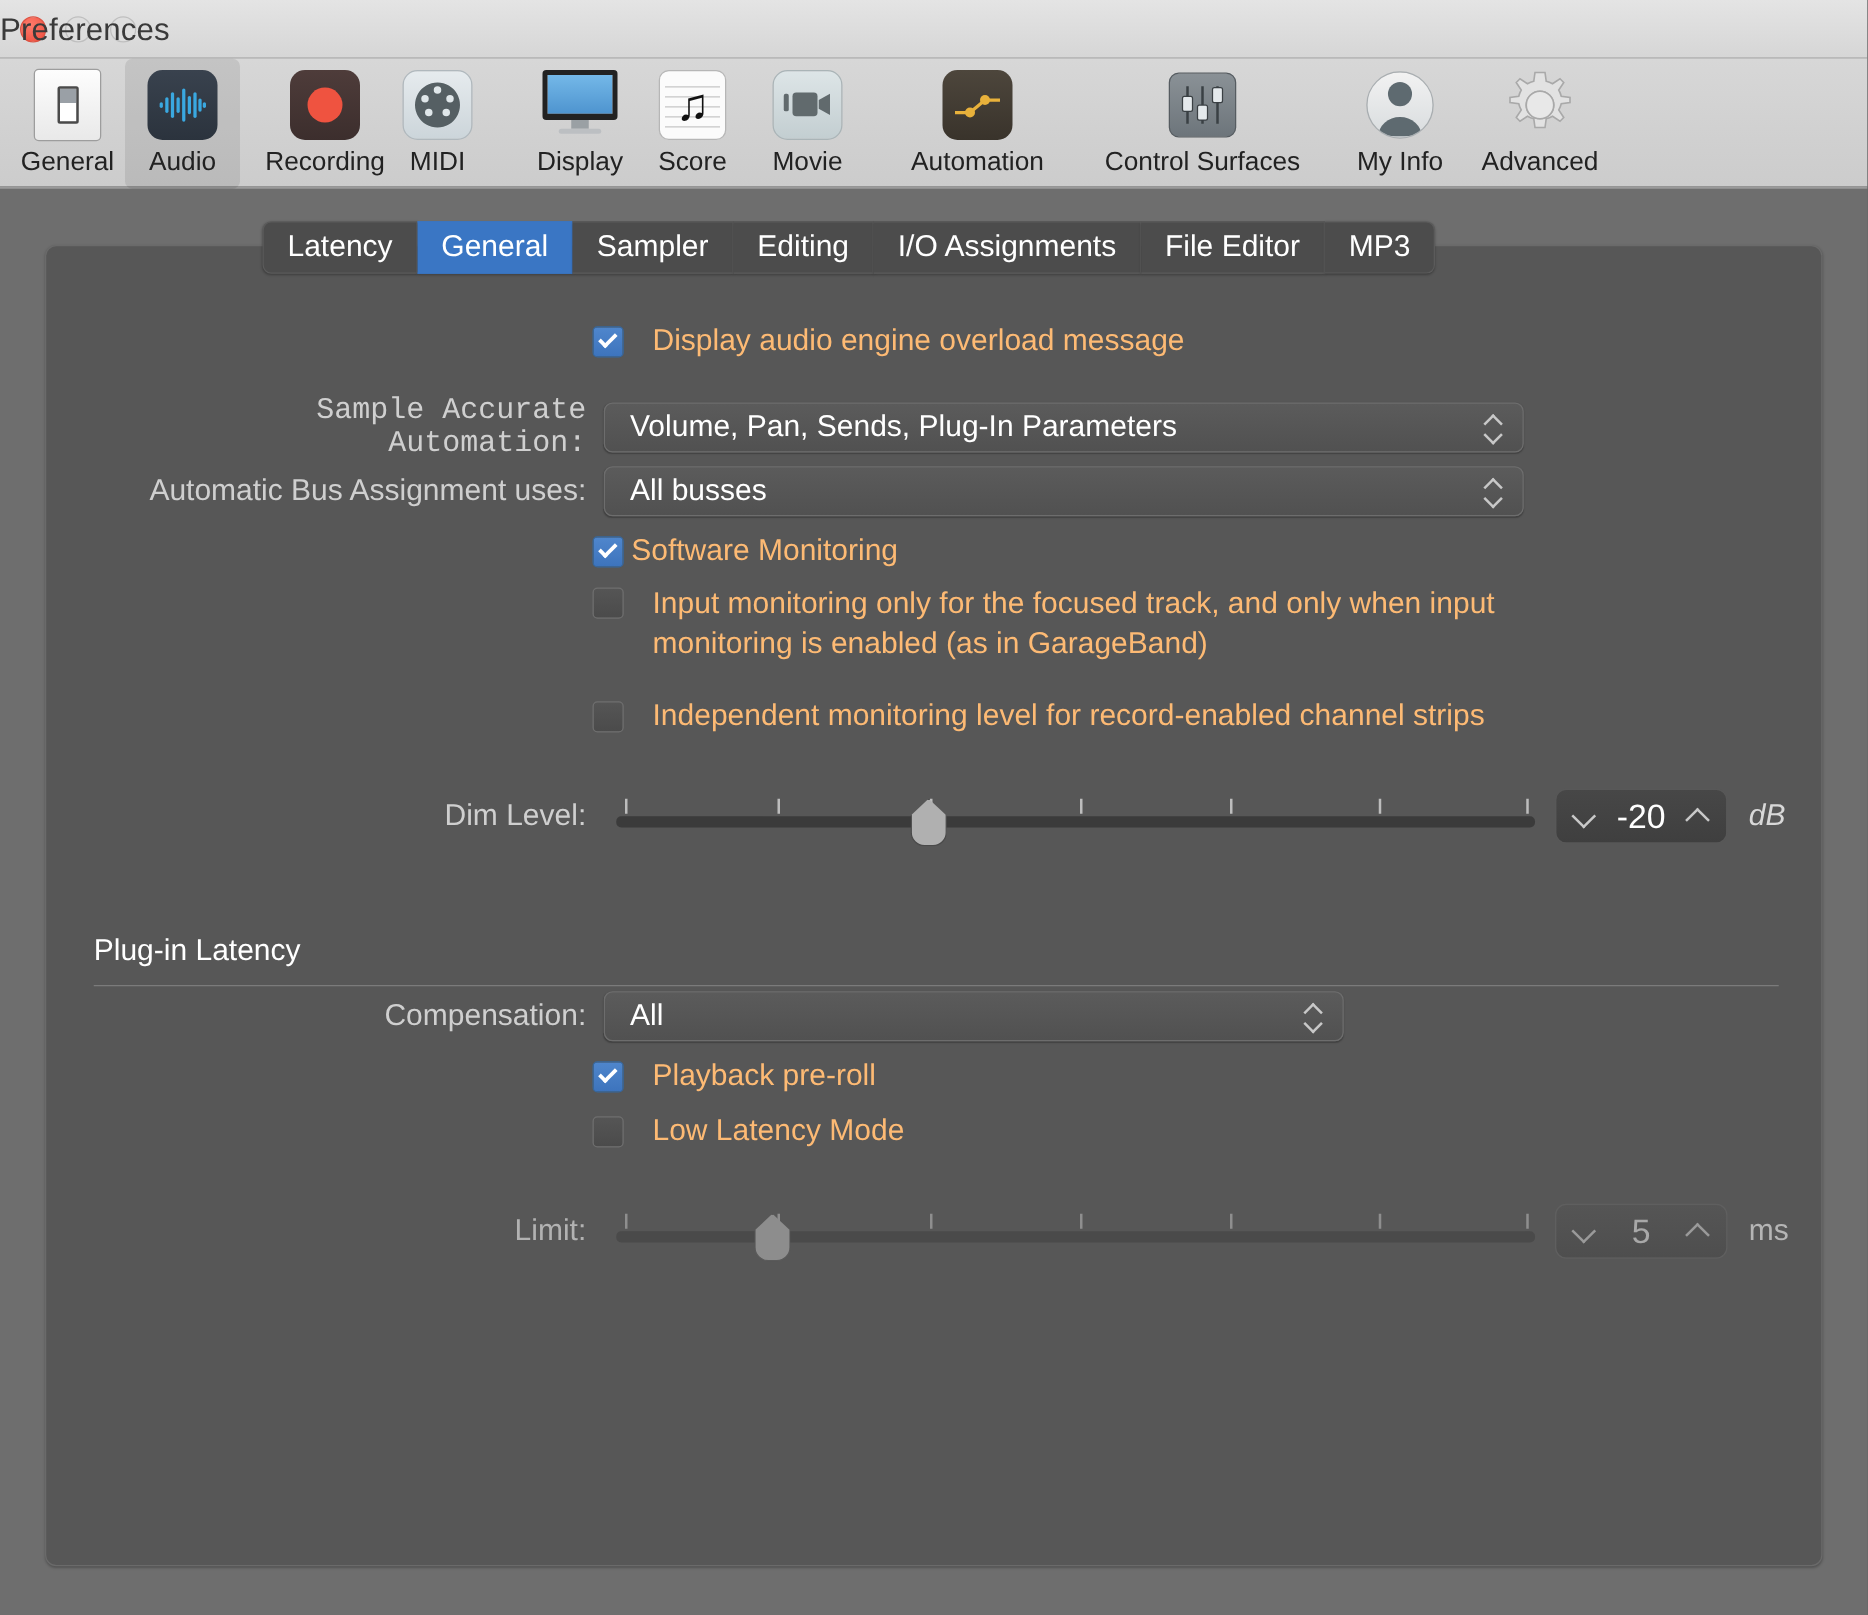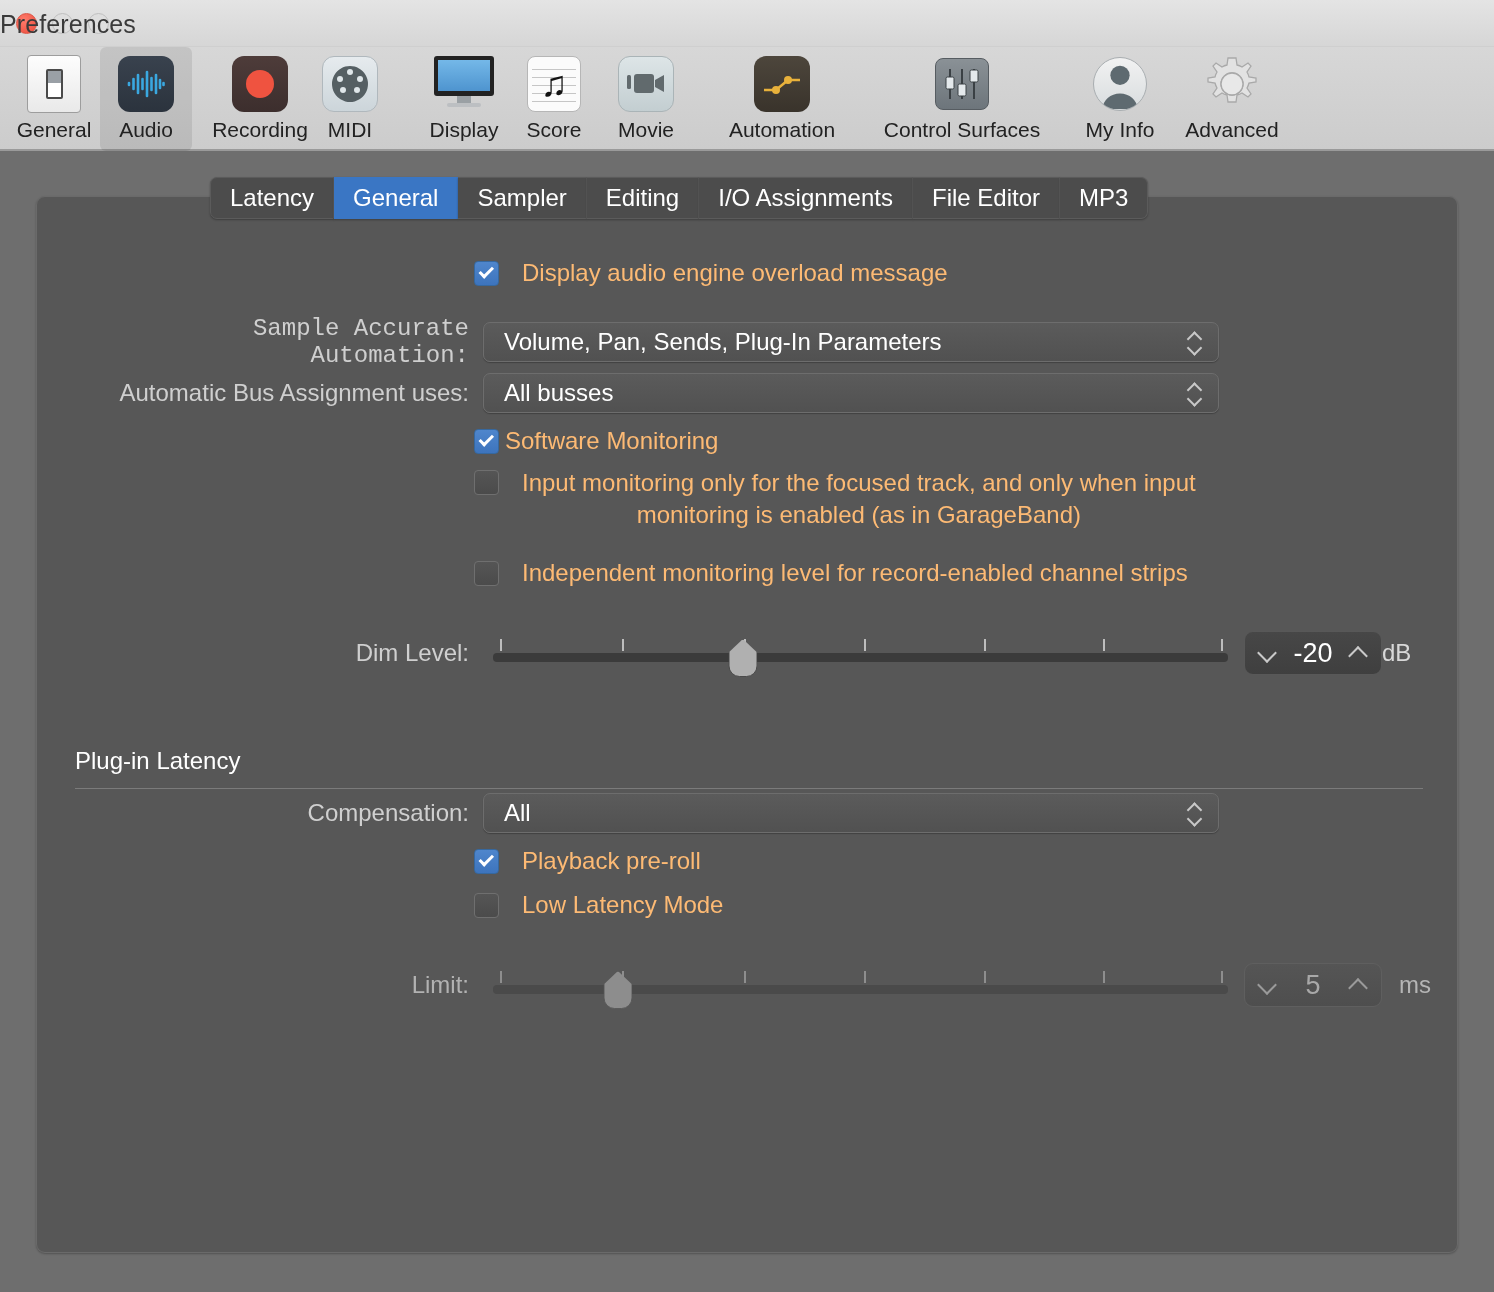--- a/index.html
+++ b/index.html
@@ -163,21 +163,21 @@
 
   
   .content { position: absolute; left: 0; top: 0; width: 1422px; height: 1057px; }
 
   .row { position: absolute; display: flex; align-items: center; }
 
   .lbl-right {
     font-size: 24px; color: #cfcfcf; text-align: right;
   }
   .chk-label { font-size: 24px; color: #fdba74; }
-  .chk-label.multi { line-height: 32px; text-align: center; }
+  .chk-label.multi { line-height: 32px; }
 
   .checkbox {
     width: 25px; height: 25px; border-radius: 4px; flex: none;
     border: 1px solid #6f6f6f;
     background: linear-gradient(to bottom, #555555, #4b4b4b);
     display: flex; align-items: center; justify-content: center;
     cursor: default;
   }
   .checkbox.on {
     background: linear-gradient(to bottom, #4f86cc, #3d74bd);
@@ -501,31 +501,31 @@
             <div class="tk" style="left:83%"></div>
             <div class="tk" style="left:99%"></div>
           </div>
           <div class="thumb" style="left:34%"></div>
         </div>
         <div class="stepper" style="margin-left:16px;">
           <div class="st-chev down"></div>
           <div class="num">-20</div>
           <div class="st-chev up"></div>
         </div>
-        <div class="unit" style="">dB</div>
+        <div class="unit" style="margin-left:17px;font-style:italic;">dB</div>
       </div>
 
       <div style="position:absolute; left:38px; top:530px; width:1348px;">
         <div class="sect-title">Plug-in Latency</div>
         <div class="sect-rule" style="margin-top:13px;"></div>
       </div>
 
       <div class="row" style="left:60px; top:596px; width:1330px;">
         <div class="lbl-right" style="width:372px;">Compensation:</div>
-        <div class="popup" style="margin-left:14px; width:736px;">
+        <div class="popup" style="margin-left:14px; width:592px;">
           <div class="val">All</div>
           <div class="updown">
             <div class="chev up"></div>
               <div class="chev down"></div>
           </div>
         </div>
       </div>
 
       <div class="row" style="left:437px; top:650px;">
         <div class="checkbox on">

